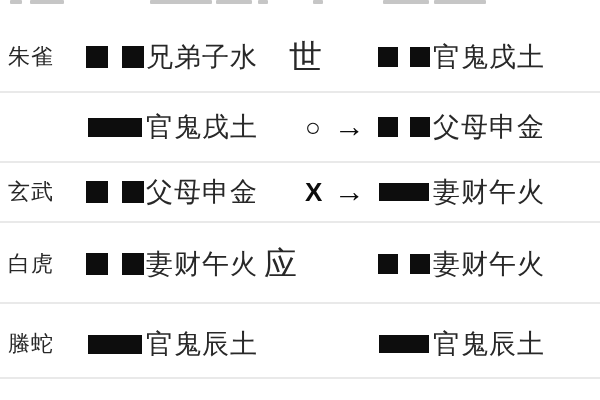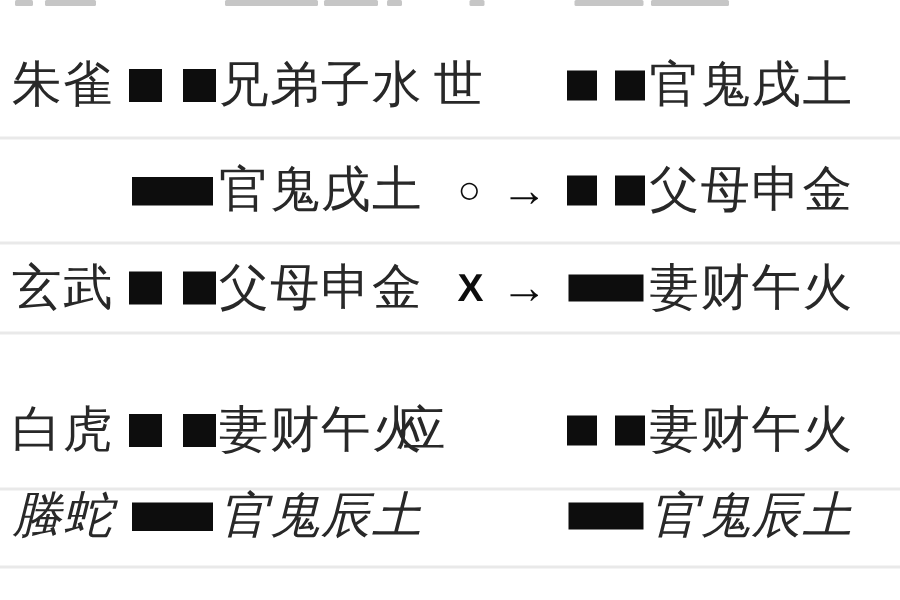--- a/index.html
+++ b/index.html
@@ -7,38 +7,38 @@
     position:relative; width:600px; height:400px; overflow:hidden;
     background:var(--bg,#fff);
     font-family:"Liberation Sans","DejaVu Sans",sans-serif;
     color:var(--ink,#282828);
   }
   .row { position:absolute; left:0; width:600px; box-sizing:border-box; }
   .row-border { border-bottom:2px solid var(--divider,#e9e9e9); }
   .row-zhuque  { top:23px;  height:70px; }
   .row-qinglong{ top:93px;  height:70px; }
   .row-xuanwu  { top:163px; height:60px; }
-  .row-baihu   { top:249px; height:78px; }
-  .row-tengshe { top:311px; height:68px;font-style:italic; }
+  .row-baihu   { top:226px; height:78px; }
+  .row-tengshe { top:311px; height:68px; }
   .cell { position:absolute; top:50%; transform:translateY(-50%); white-space:nowrap; }
-  .god   { left:8px;  font-size:33px; letter-spacing:1px; }
+  .god   { left:8px;  font-size:22px; letter-spacing:1px; }
   .yao   { height:22px; display:flex; align-items:center; }
   .yao-l { left:86px;  width:58px; }
   .yao-r { left:378px; width:52px; }
   .yao.broken { justify-content:space-between; }
   .yao.broken::before, .yao.broken::after {
     content:""; width:22px; height:22px; background:var(--symbol,#0d0d0d);
   }
   .yao-r.broken::before, .yao-r.broken::after { width:20px; height:20px; }
   .yao.solid { justify-content:center; }
   .yao.solid::before {
     content:""; width:54px; height:19px; background:var(--symbol,#0d0d0d);
   }
   .yao-r.solid::before { width:50px; height:18px; }
-  .ytext   { font-size:33px; letter-spacing:1px; }
+  .ytext   { font-size:27px; letter-spacing:1px; }
   .ytext-l { left:146px; }
   .ytext-r { left:433px; }
   .marker  { left:289px; font-size:33px; }
   .row-baihu .marker { left:264px; }
   .chg-sym   { left:305px; font-size:26px; font-weight:700; color:var(--symbol,#0d0d0d); }
   .chg-arrow { left:334px; font-size:31px; font-weight:700; color:var(--symbol,#0d0d0d); }
   .pmark { position:absolute; top:0; height:4px; background:var(--remnant,#c6c6c6); border-radius:1px; }
 </style>
 </head>
 <body>

